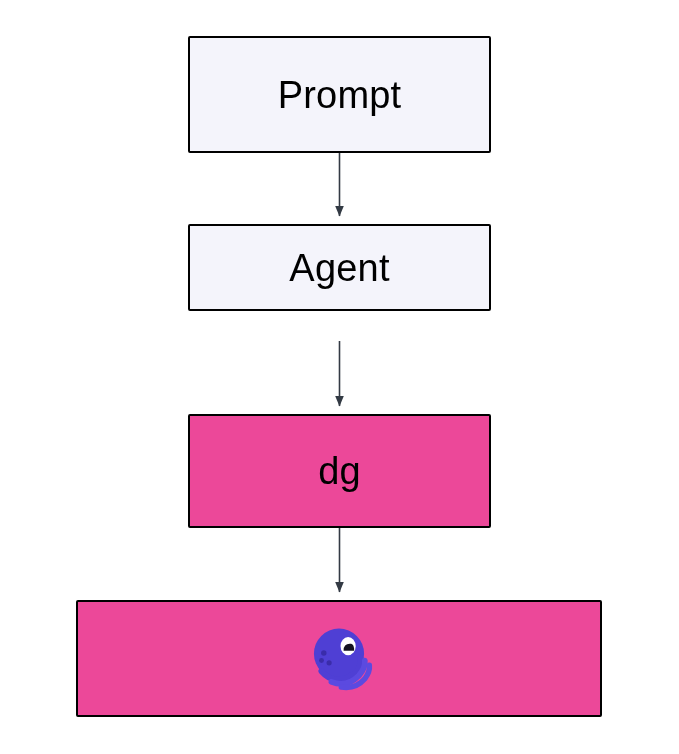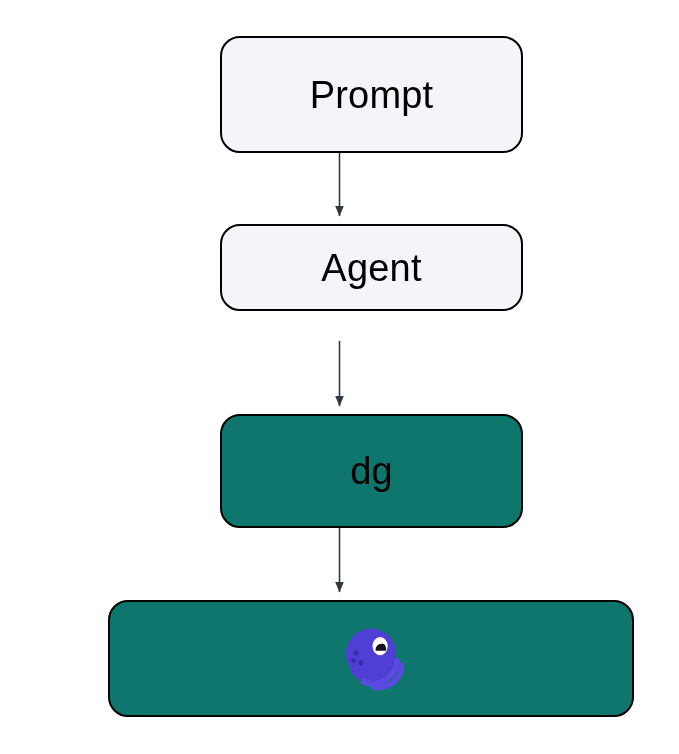--- a/index.html
+++ b/index.html
@@ -28,34 +28,33 @@
     top: 0;
     width: 679px;
     height: 754px;
     pointer-events: none;
   }
 
   .node {
     position: absolute;
     box-sizing: border-box;
     border: 2.4px solid #000000;
-    border-radius: 20px;
+    border-radius: 2px;
     display: flex;
     align-items: center;
     justify-content: center;
     color: #000000;
-    margin-left: 32px;
   }
 
   .node-default {
     background: #f4f4fb;
   }
 
   .node-accent {
-    background: #0f766e;
+    background: #ec4899;
   }
 
   .node-label {
     font-size: 38px;
     line-height: 1;
     font-weight: 400;
     letter-spacing: 0.2px;
     color: #000000;
     white-space: nowrap;
   }

